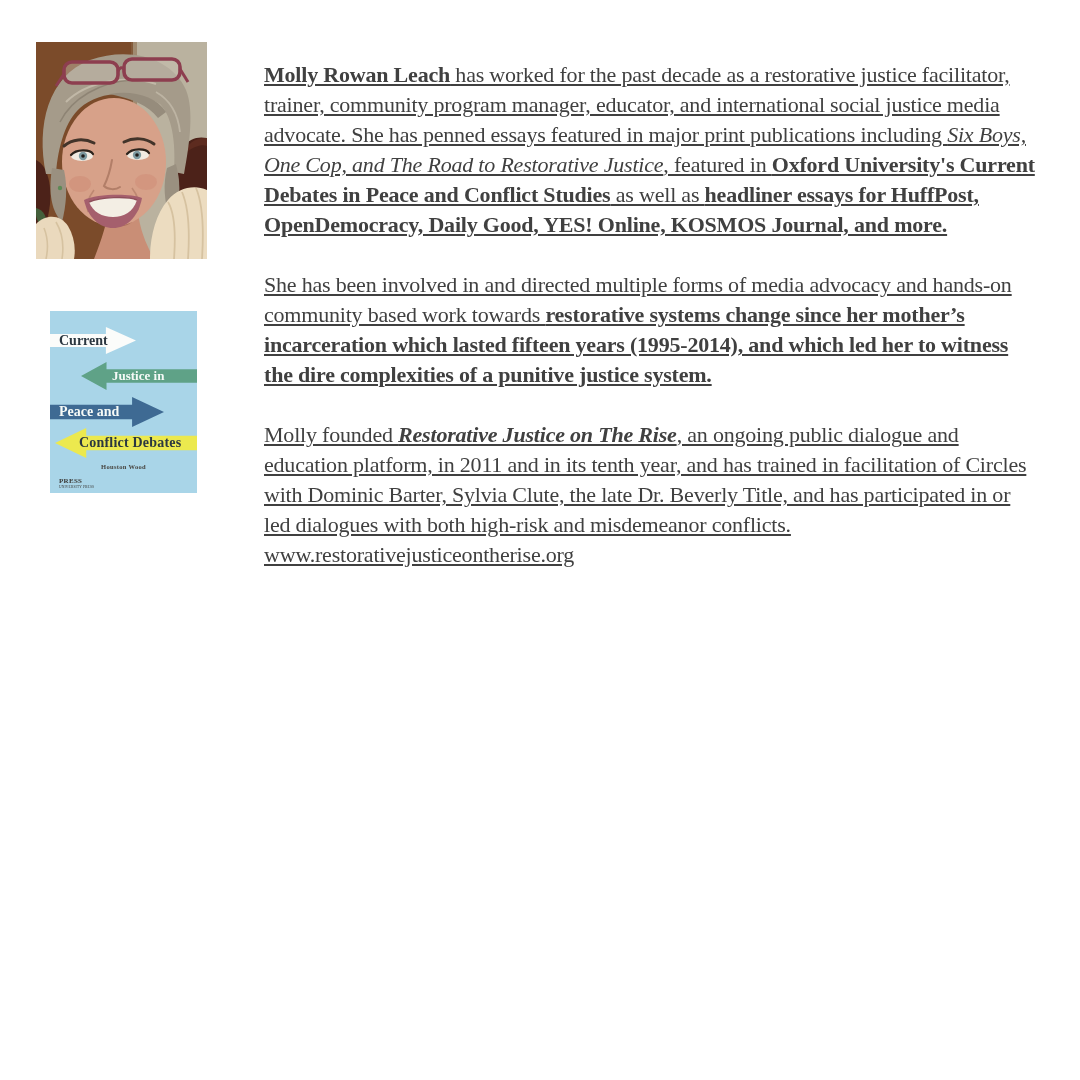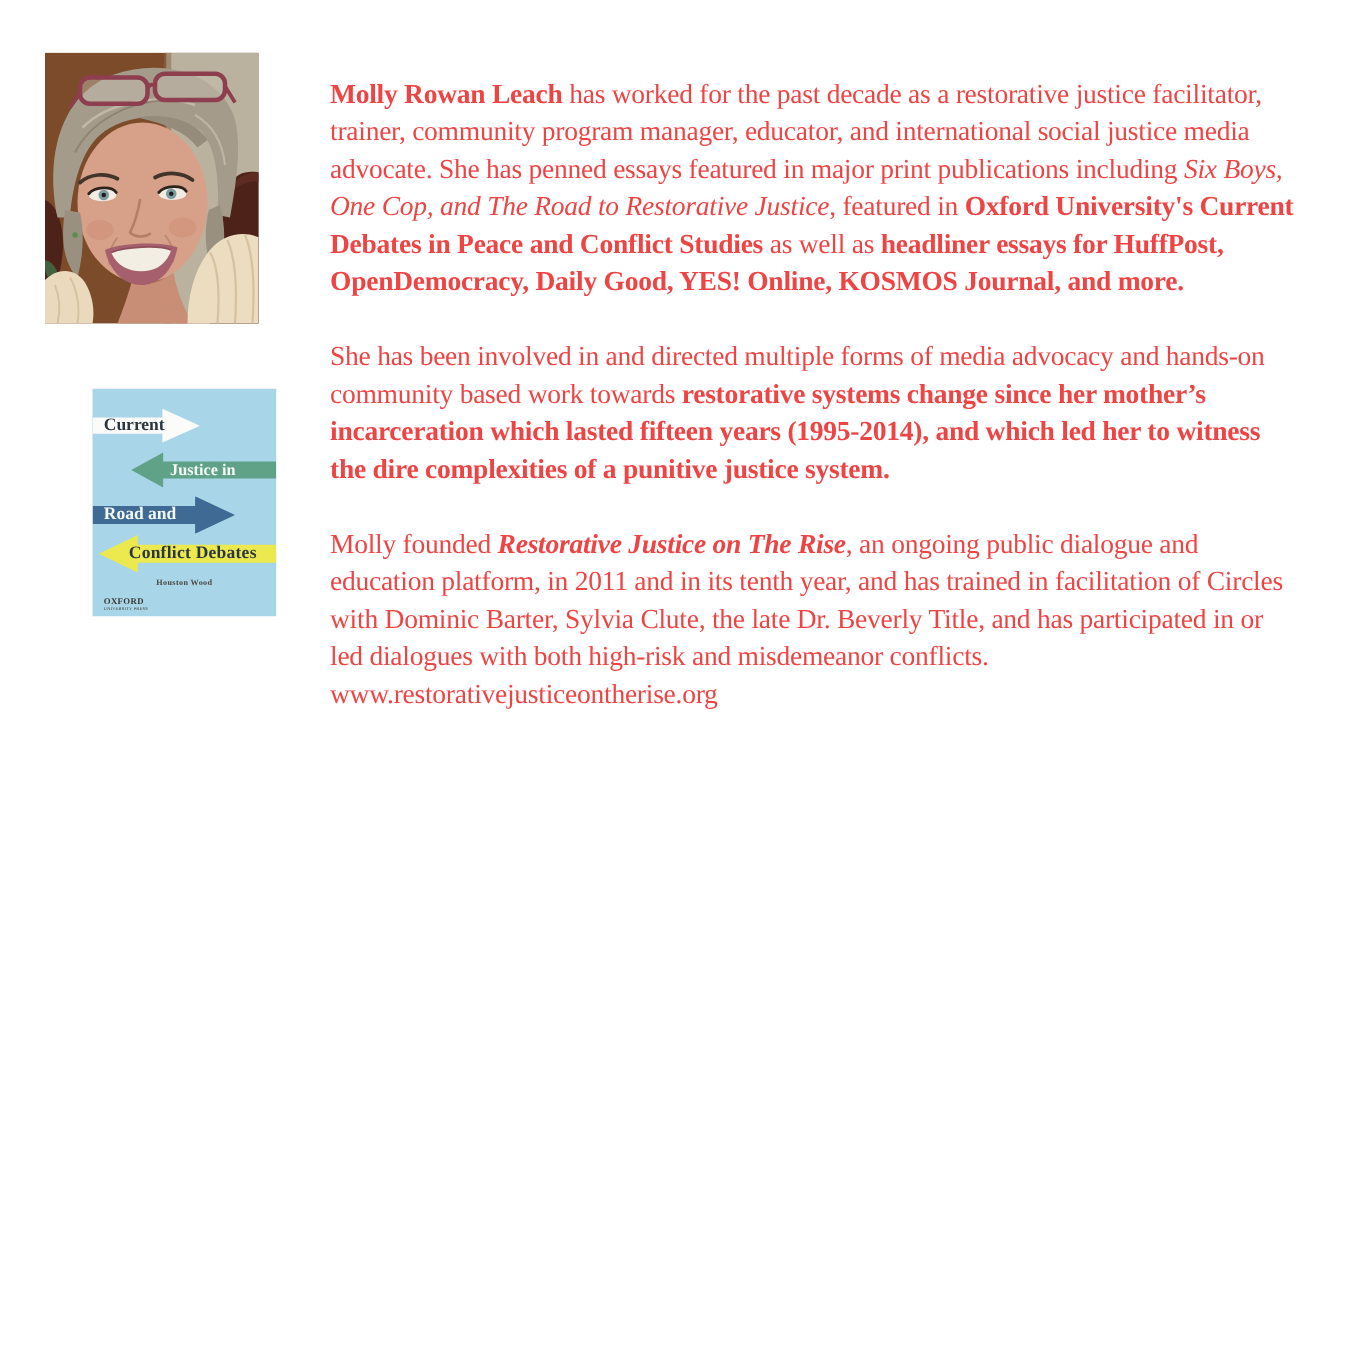--- a/index.html
+++ b/index.html
@@ -12,21 +12,20 @@
   
   .photo {
     position:absolute; left:36px; top:42px; width:171px; height:217px;
     overflow:hidden;
   }
   .photo svg { display:block; width:100%; height:100%; }
 
   .cover {
     position:absolute; left:50px; top:311px; width:147px; height:182px;
     background:#a9d5e8;
-    margin-left:24px;
   }
   .arrow { position:absolute; }
   .arrow-shape { position:absolute; inset:0; }
   .a1 { left:0;  top:16px;  width:86px;  height:27px; }
   .a2 { left:31px; top:51px; width:116px; height:28px; }
   .a3 { left:0;  top:86px;  width:114px; height:30px; }
   .a4 { left:5px; top:117px; width:142px; height:30px; }
   .a1 .arrow-shape { clip-path:polygon(0 26%,65% 26%,65% 0,100% 50%,65% 100%,65% 74%,0 74%); }
   .a2 .arrow-shape { clip-path:polygon(100% 26%,22% 26%,22% 0,0 50%,22% 100%,22% 74%,100% 74%); }
   .a3 .arrow-shape { clip-path:polygon(0 26%,72% 26%,72% 0,100% 50%,72% 100%,72% 74%,0 74%); }
@@ -45,21 +44,21 @@
   }
   .cover-publisher {
     position:absolute; left:9px; top:167px; color:#3a3935; line-height:1.1;
   }
   .cover-publisher .oxford { font-size:7px; font-weight:bold; letter-spacing:.3px; }
   .cover-publisher .oxford-sub { font-size:3.5px; letter-spacing:.2px; }
 
   
   .bio {
     position:absolute; left:264px; top:60px; width:772px;
-    font-size:22px; line-height:30px; letter-spacing:-0.2px; color:#ef4444;
+    font-size:22px; line-height:30px; letter-spacing:-0.2px; color:#404040;text-decoration:underline;
   }
   .bio p { margin:0 0 30px 0; }
   .b { font-weight:bold; }
   .i { font-style:italic; }
 </style>
 </head>
 <body>
 
 <div class="page">
 
@@ -135,29 +134,29 @@
     <div class="arrow a1">
       <div class="arrow-shape" style="background: rgb(251, 252, 250);"></div>
       <div class="arrow-label" style="color: rgb(43, 55, 64);">Current</div>
     </div>
     <div class="arrow a2">
       <div class="arrow-shape" style="background: rgb(95, 162, 135);"></div>
       <div class="arrow-label" style="color: rgb(246, 250, 247);">Justice in</div>
     </div>
     <div class="arrow a3">
       <div class="arrow-shape" style="background: rgb(62, 106, 147);"></div>
-      <div class="arrow-label" style="color: rgb(246, 250, 247);">Road and</div>
+      <div class="arrow-label" style="color: rgb(246, 250, 247);">Peace and</div>
     </div>
     <div class="arrow a4">
       <div class="arrow-shape" style="background: rgb(236, 233, 78);"></div>
       <div class="arrow-label" style="color: rgb(43, 55, 64);">Conflict Debates</div>
     </div>
     <div class="cover-author">Houston Wood</div>
     <div class="cover-publisher">
-      <div class="oxford">OXFORD</div>
+      <div class="oxford">PRESS</div>
       <div class="oxford-sub">UNIVERSITY PRESS</div>
     </div>
   </div>
 
   <div class="bio">
     <p><span class="b">Molly Rowan Leach</span><span> has worked for the past decade as a restorative justice facilitator, trainer, community program manager, educator, and international social justice media advocate. She has penned essays featured in major print publications including </span><span class="i">Six Boys, One Cop, and The Road to Restorative Justice</span><span>, featured in </span><span class="b">Oxford University's Current Debates in Peace and Conflict Studies</span><span> as well as </span><span class="b">headliner essays for HuffPost, OpenDemocracy, Daily Good, YES! Online, KOSMOS Journal, and more.</span></p>
     <p><span>She has been involved in and directed multiple forms of media advocacy and hands-on community based work towards </span><span class="b">restorative systems change since her mother’s incarceration which lasted fifteen years (1995-2014), and which led her to witness the dire complexities of a punitive justice system.</span></p>
     <p><span>Molly founded </span><span class="b i">Restorative Justice on The Rise</span><span>, an ongoing public dialogue and education platform, in 2011 and in its tenth year, and has trained in facilitation of Circles with Dominic Barter, Sylvia Clute, the late Dr. Beverly Title, and has participated in or led dialogues with both high-risk and misdemeanor conflicts.</span><br><span>www.restorativejusticeontherise.org</span></p>
   </div>
 

